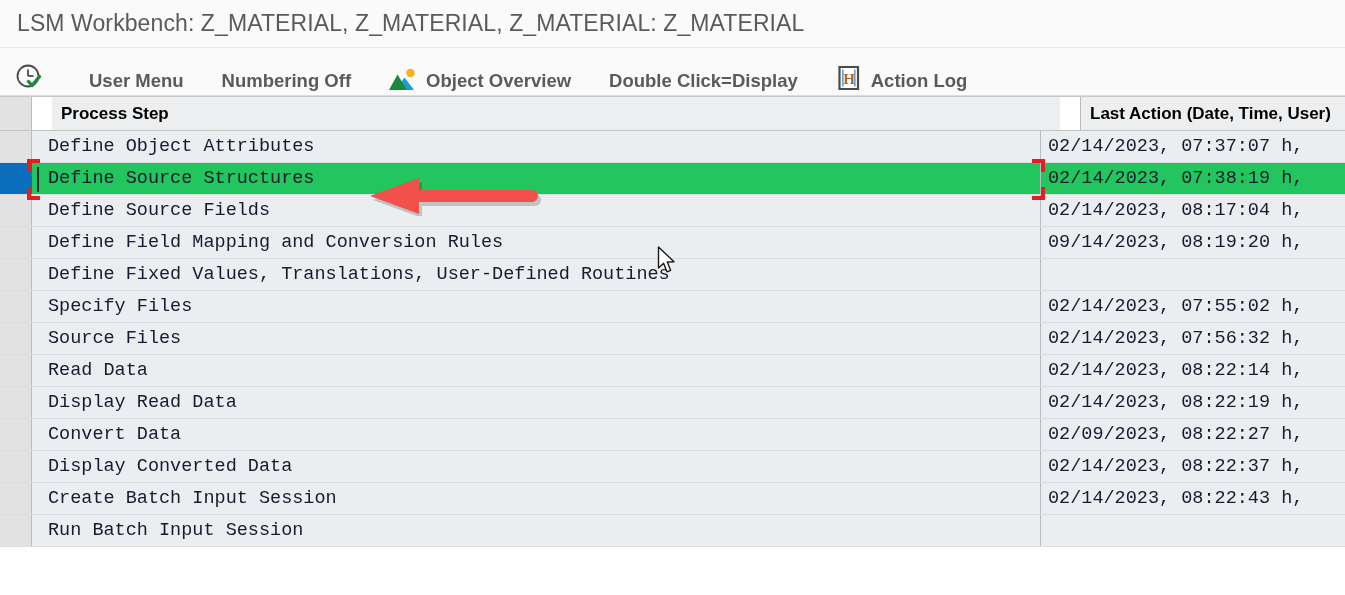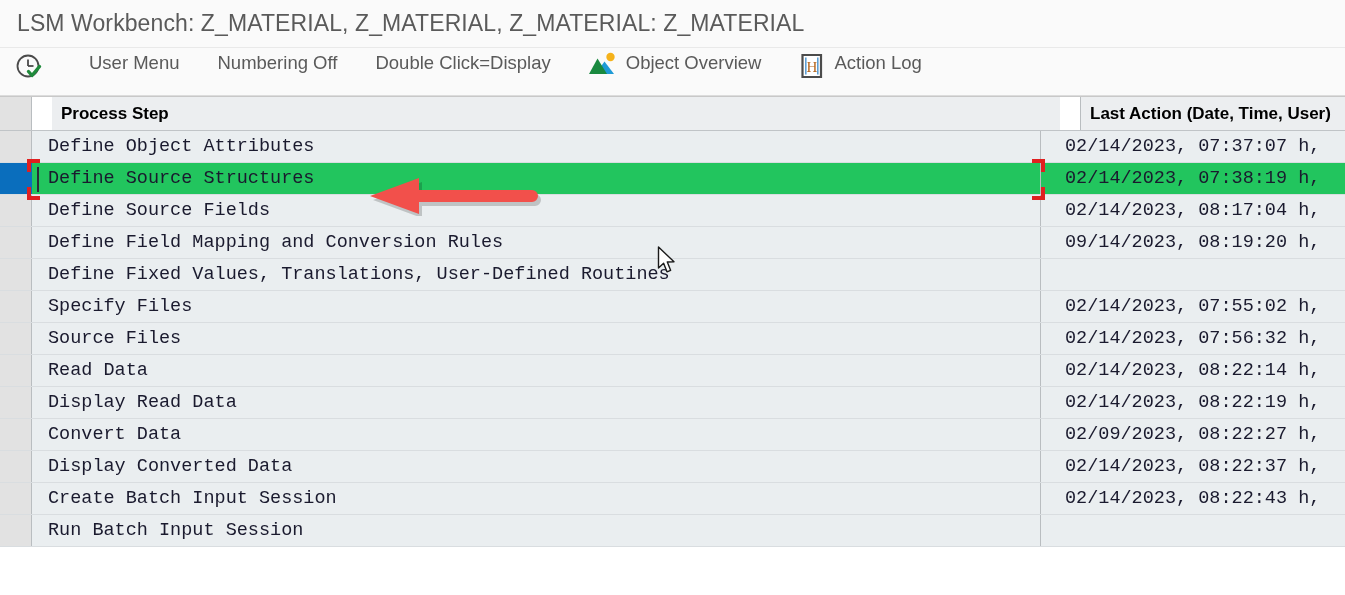--- a/index.html
+++ b/index.html
@@ -40,26 +40,27 @@
   .toolbar {
     height: 48px;
     background: #fafafa;
     display: flex;
     align-items: center;
     border-bottom: 1px solid #dcdcdc;
     padding-left: 6px;
   }
   .tb-item {
     display: flex;
-    align-items: flex-start;
+    align-items: flex-end;
     height: 40px;
     padding: 0 12px;
     margin-right: 14px;
     cursor: default;
     white-space: nowrap;
+    font-weight: bold;
   }
   .tb-item .tb-label {
     font-size: 18.5px;
     color: #5a5a5a;
   }
   .tb-item .tb-ico {
     display: inline-flex;
     align-items: center;
     justify-content: center;
     margin-right: 9px;
@@ -92,21 +93,21 @@
     font-family: "Liberation Mono", monospace;
     font-size: 18.5px;
     color: #1a1a2e;
     white-space: nowrap;
     overflow: hidden;
   }
   .cell-step { flex: 0 0 1008px; width: 1008px; }
   .cell-action {
     flex: 1 1 auto;
     border-left: 1px solid #b9bdc0;
-    padding-left: 24px;
+    padding-left: 7px;
   }
 
   
   .head-row { height: 34px; border-bottom: 1px solid #c0c4c7; }
   .head-row .gutter { background: #e2e2e2; }
   .head-row .cell {
     background: #eceef0;
     font-family: "Liberation Sans", sans-serif;
     font-size: 17px;
     font-weight: bold;
@@ -171,32 +172,32 @@
 
     <div class="tb-item">
       <span class="tb-label">User Menu</span>
     </div>
 
     <div class="tb-item">
       <span class="tb-label">Numbering Off</span>
     </div>
 
     <div class="tb-item">
-      <span class="tb-label">Double Click=Display</span>
-    </div>
-
-    <div class="tb-item">
       <span class="tb-ico">
         <svg width="28" height="24" viewBox="0 0 28 24">
           <circle cx="21.5" cy="5" r="4.2" fill="#f5b21b"></circle>
           <polygon points="15.5,9.5 25,22 6.5,22" fill="#1f9ad6"></polygon>
           <polygon points="8.5,6.5 18,22 0,22" fill="#19893f"></polygon>
         </svg>
       </span>
       <span class="tb-label">Object Overview</span>
+    </div>
+
+    <div class="tb-item">
+      <span class="tb-label">Double Click=Display</span>
     </div>
 
     <div class="tb-item">
       <span class="tb-ico">
         <svg width="26" height="28" viewBox="0 0 26 28">
           <path d="M3.5 3 H22 V25 H3.5 Z" fill="#ffffff" stroke="#4b4b4b" stroke-width="2.2"></path>
           <line x1="6.8" y1="5.5" x2="6.8" y2="22.5" stroke="#5e9fd4" stroke-width="1.6"></line>
           <line x1="18.8" y1="5.5" x2="18.8" y2="22.5" stroke="#5e9fd4" stroke-width="1.6"></line>
           <text x="13" y="20" font-family="Liberation Serif, serif" font-size="15" fill="#b5651d" text-anchor="middle">H</text>
         </svg>

